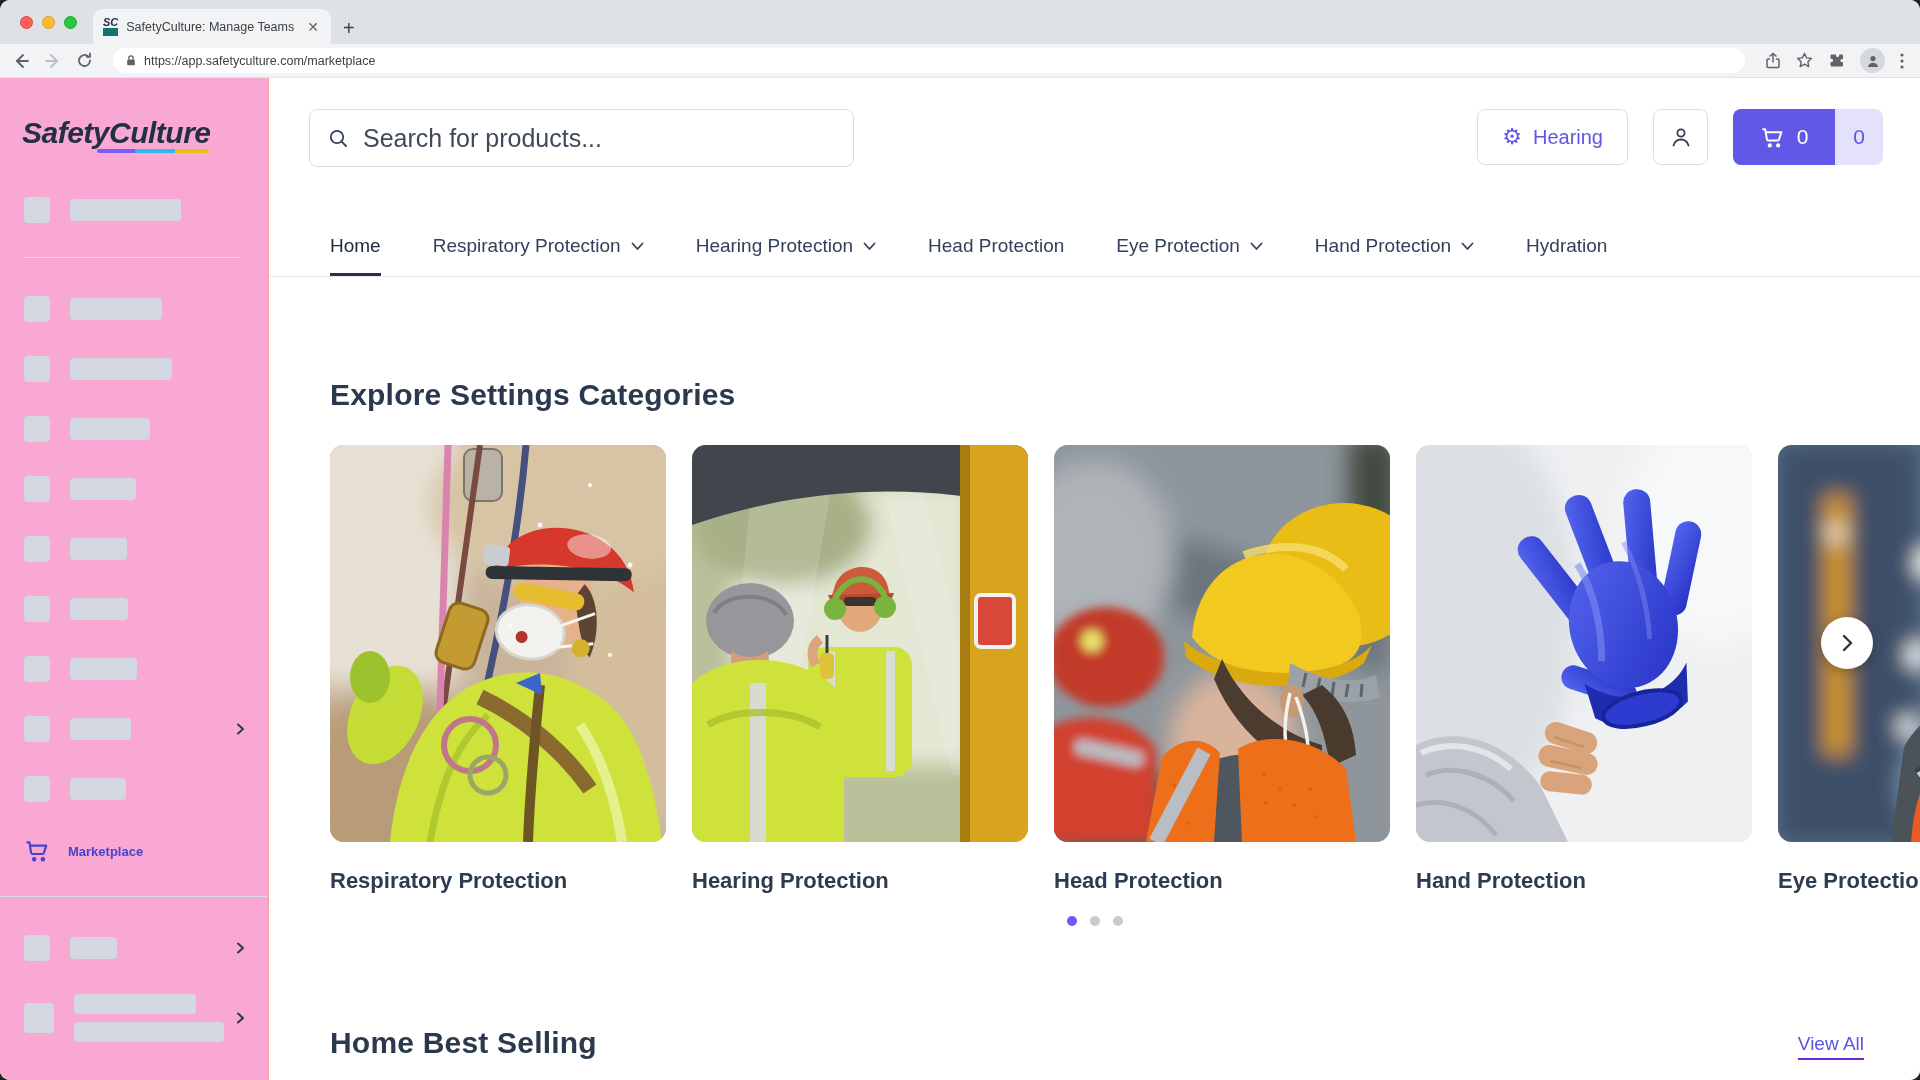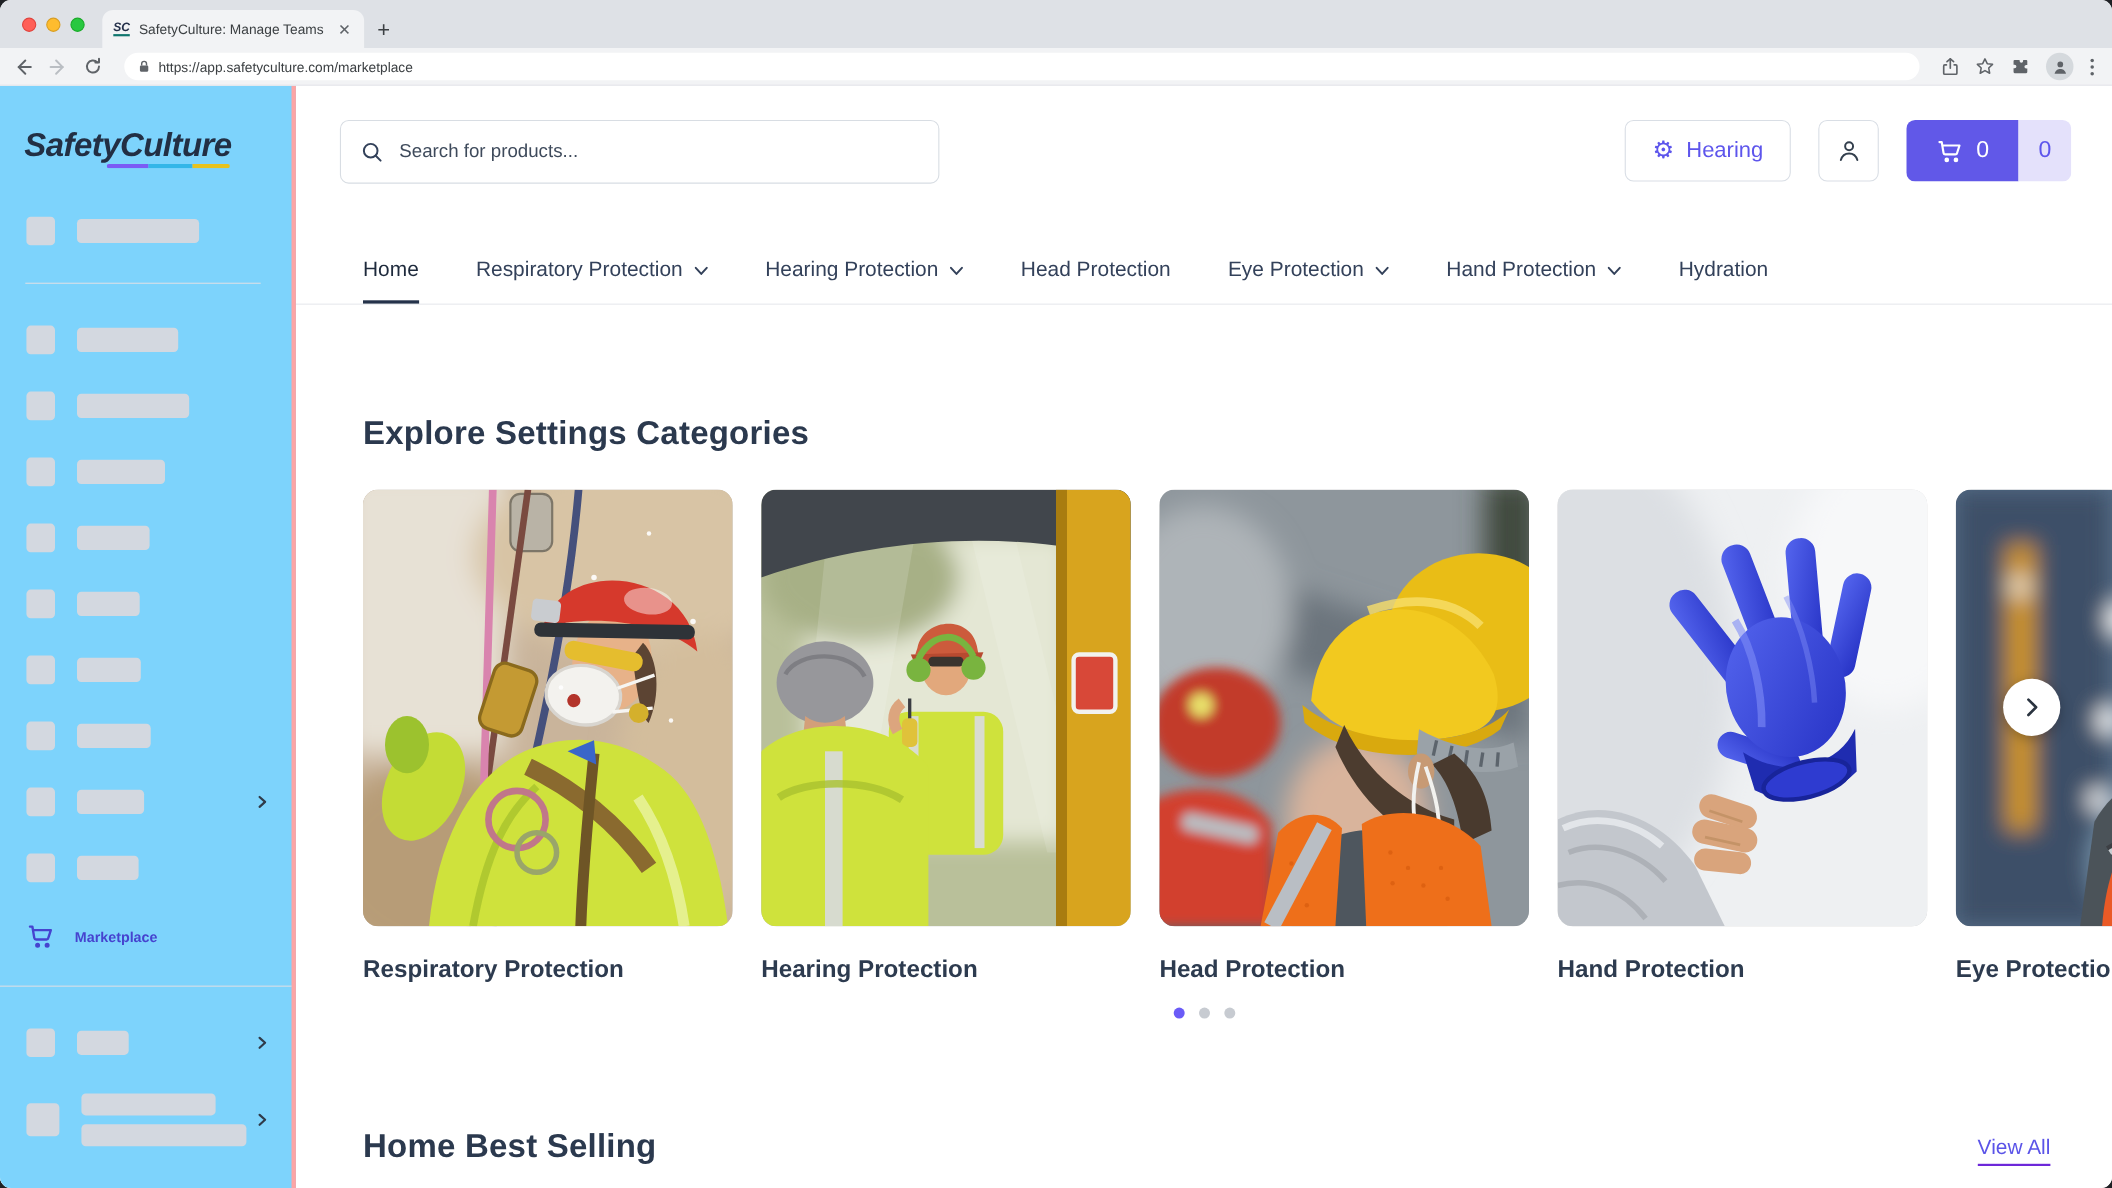--- a/index.html
+++ b/index.html
@@ -5,53 +5,53 @@
   * { box-sizing: border-box; margin: 0; padding: 0; }
   html,body { width:1920px; height:1080px; background:#1f2125; font-family:"Liberation Sans", sans-serif; }
   .browser { width:1920px; height:1080px; border-radius:10px; overflow:hidden; display:flex; flex-direction:column; background:#fff; }
 
   
   .tabbar { height:44px; background:#dee1e6; display:flex; align-items:flex-end; flex-shrink:0; }
   .traffic { display:flex; gap:9px; align-items:center; height:44px; padding:0 16px 0 20px; }
   .tl { width:13px; height:13px; border-radius:50%; }
   .tl.red{ background:#ff5f57; border:1px solid #e0443e;} .tl.yellow{background:#febc2e;border:1px solid #d89e24;} .tl.green{background:#28c840;border:1px solid #1aab29;}
   .tab { width:238px; height:35px; background:#f2f3f5; border-radius:10px 10px 0 0; display:flex; align-items:center; padding:0 10px; gap:8px; }
-  .favicon { font-size:11px; font-weight:bold; font-style:italic; color:#24304a; line-height:1; border-bottom:2px solid #0f766e; }
+  .favicon { font-size:11px; font-weight:bold; font-style:italic; color:#24304a; line-height:1; border-bottom:8px solid #0f766e; }
   .tab-title { font-size:12.5px; color:#3c4043; white-space:nowrap; overflow:hidden; flex:1; }
   .tab-close { font-size:14px; color:#5f6368; cursor:default; padding:0 2px; }
   .newtab { font-size:20px; color:#3c4043; margin:0 0 6px 12px; line-height:1; }
   .toolbar { height:34px; background:#f2f3f5; border-bottom:1px solid #e0e2e6; display:flex; align-items:center; padding:0 12px; gap:14px; flex-shrink:0; }
   .nav-ic { color:#5f6368; display:flex; align-items:center; }
   .addr { flex:1; height:25px; background:#fff; border-radius:13px; display:flex; align-items:center; padding:0 12px; gap:7px; margin:0 6px; }
   .addr-url { font-size:12.5px; color:#3c4043; }
   .chrome-right { display:flex; align-items:center; gap:15px; padding-right:4px; }
   .avatar-chip { width:25px; height:25px; border-radius:50%; background:#d5d9dd; display:flex; align-items:center; justify-content:center; }
 
   
   .app { flex:1; display:flex; background:#fff; overflow:hidden; }
 
   
-  .sidebar { width:269px; background:#7dd3fc; border-right:4px solid #fca5a5; flex-shrink:0; position:relative; }
+  .sidebar { width:269px; background:#f9a8d4; border-right:2px solid #fca5a5; flex-shrink:0; position:relative; }
   .logo { margin:38px 0 0 22px; font-size:30px; font-weight:700; font-style:italic; color:#222f44; letter-spacing:-0.5px; line-height:1.1; }
   .logo-colors { display:flex; height:4px; width:112px; margin:0 0 0 97px; border-radius:2px; overflow:hidden; }
   .logo-colors i { height:4px; } .lc1{width:38px;background:#7b5bf5;} .lc2{width:40px;background:#33b6e8;} .lc3{width:34px;background:#e8c21c;}
   .s-row { display:flex; align-items:center; padding-left:24px; position:relative; height:26px; margin-bottom:34px; }
   .sq { width:26px; height:26px; background:#d3d8e0; border-radius:4px; flex-shrink:0; }
   .bar { height:22px; background:#d3d8e0; border-radius:4px; margin-left:20px; }
   .bar2 { height:20px; background:#d3d8e0; border-radius:4px; margin-left:20px; }
   .s-div { height:1px; background:#dadfe6; margin:0 28px 0 23px; }
   .chev { position:absolute; right:20px; top:50%; transform:translateY(-50%); color:#2f3b4a; display:flex; }
   .mk-row { display:flex; align-items:center; gap:18px; padding-left:24px; height:30px; color:#4643cf; }
   .mk-label { font-size:13px; font-weight:700; }
 
   
   .main { flex:1; display:flex; flex-direction:column; overflow:hidden; }
   .topbar { height:137px; display:flex; align-items:flex-start; padding:31px 37px 0 40px; flex-shrink:0; }
   .search { width:545px; height:58px; border:1.5px solid #d8dde3; border-radius:8px; display:flex; align-items:center; padding:0 18px; gap:14px; background:#fff; }
-  .search input { border:none; outline:none; font-size:17px; color:#3b82f6; width:100%; font-family:"Liberation Sans",sans-serif; background:transparent; }
+  .search input { border:none; outline:none; font-size:25px; color:#3b82f6; width:100%; font-family:"Liberation Sans",sans-serif; background:transparent; }
   .search input::placeholder { color:#3e4a5b; opacity:1; }
   .topbar-right { margin-left:auto; display:flex; align-items:flex-start; gap:25px; }
   .btn-settings { height:56px; border:1px solid #d9dee5; border-radius:8px; background:#fff; display:flex; align-items:center; gap:11px; padding:0 24px; color:#5d55ec; }
   .btn-settings .lbl { font-size:20px; }
   .gear { font-size:22px; line-height:1; }
   .btn-user { width:55px; height:56px; border:1px solid #d9dee5; border-radius:8px; background:#fff; display:flex; align-items:center; justify-content:center; color:#333f4d; }
   .cart-btn { height:56px; display:flex; border-radius:8px; overflow:hidden; }
   .cart-main { width:102px; background:#6158e8; color:#fff; display:flex; align-items:center; justify-content:center; gap:12px; font-size:21px; }
   .cart-side { width:48px; background:#e4e1fb; color:#5d55ec; display:flex; align-items:center; justify-content:center; font-size:21px; }
 

